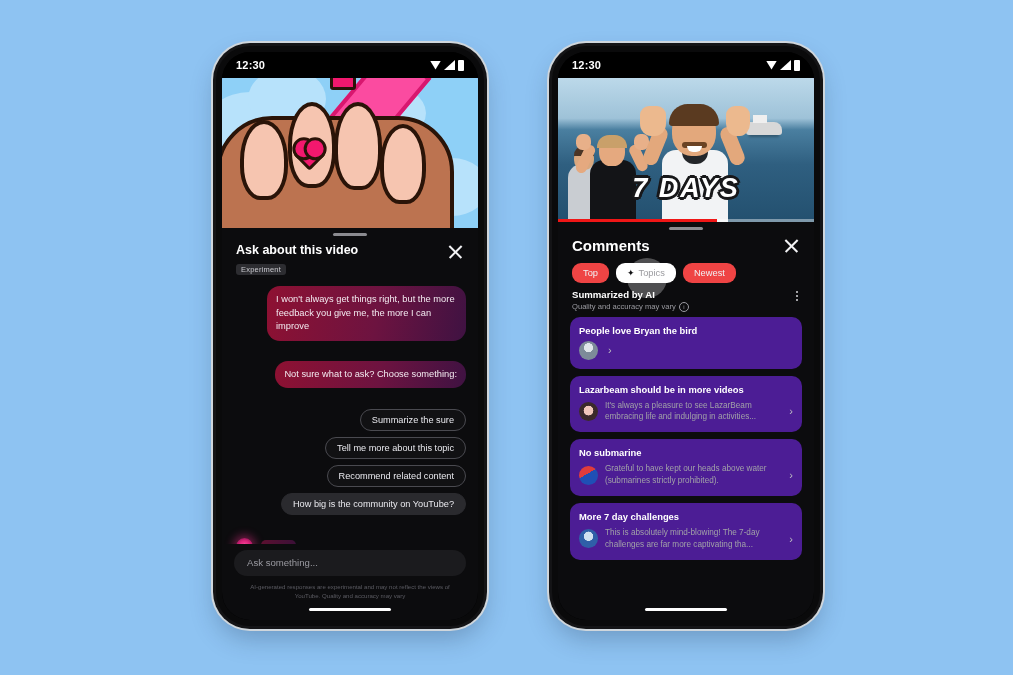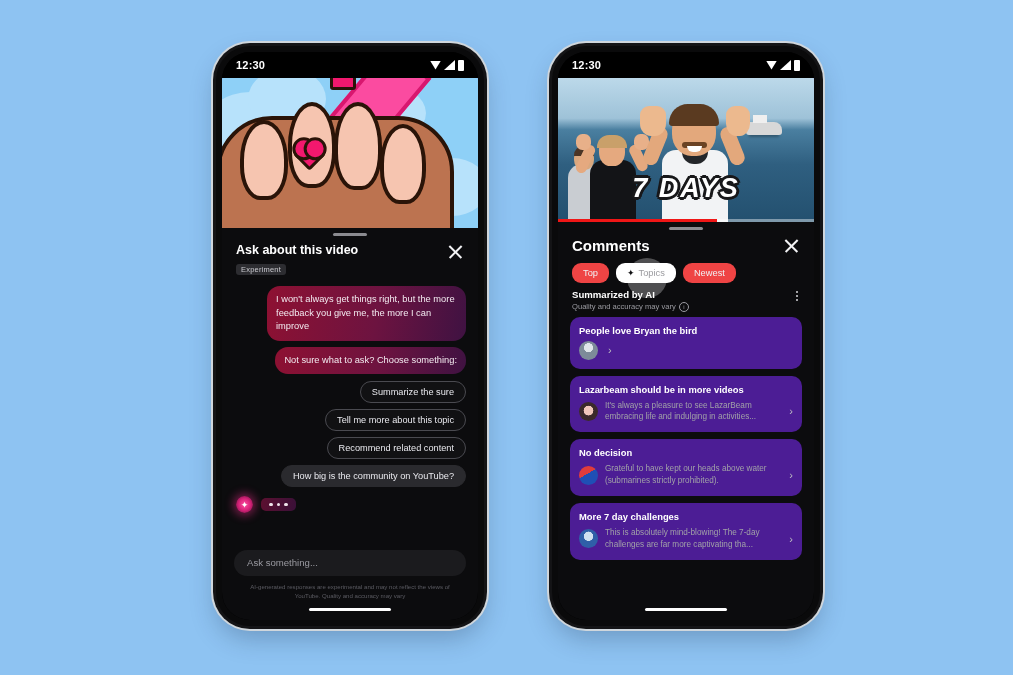--- a/index.html
+++ b/index.html
@@ -91,21 +91,21 @@
   .sheet-title.big{font-size:15px;}
   .badge{display:inline-block;margin-top:4px;padding:1px 5px;border-radius:3px;
     background:#2d2d31;color:#c9c9ce;font-size:7.5px;letter-spacing:.2px;}
   .xbtn{width:17px;height:17px;position:relative;flex:0 0 17px;margin-top:1px;cursor:pointer;}
   .xbtn::before,.xbtn::after{content:"";position:absolute;left:0;top:8px;width:17px;height:1.6px;
     background:#f2f2f4;}
   .xbtn::before{transform:rotate(45deg);}
   .xbtn::after{transform:rotate(-45deg);}
 
   
-  .chat{flex:1;min-height:0;display:flex;flex-direction:column;gap:6px;
+  .chat{flex:1;min-height:0;display:flex;flex-direction:column;gap:20px;
     padding:6px 12px 0 12px;overflow:hidden;}
   .bub{align-self:flex-end;max-width:78%;padding:7px 9px;border-radius:13px;
     color:#f3eaf0;font-size:9.3px;line-height:1.45;
     background:linear-gradient(100deg,#8e1132 0%,#6d1340 55%,#3f1242 100%);}
   .chiprow{display:flex;flex-direction:column;align-items:flex-end;gap:6px;margin-top:1px;}
   .chip{border:1px solid #4a4a50;border-radius:14px;padding:5px 11px;
     color:#e9e9ee;font-size:9.2px;background:#111113;cursor:pointer;white-space:nowrap;}
   .chip.filled{background:#2a2a2e;border-color:#2a2a2e;}
   .agentrow{display:flex;align-items:center;gap:8px;padding:3px 0 0 2px;}
   .sparkle{width:17px;height:17px;border-radius:50%;flex:0 0 17px;
@@ -327,21 +327,21 @@
           </div>
           <div class="card">
             <div class="ct">Lazarbeam should be in more videos</div>
             <div class="cb">
               <div class="av a2"></div>
               <div class="cx">It's always a pleasure to see LazarBeam embracing life and indulging in activities...</div>
               <div class="arrow">›</div>
             </div>
           </div>
           <div class="card">
-            <div class="ct">No decision</div>
+            <div class="ct">No submarine</div>
             <div class="cb">
               <div class="av a3"></div>
               <div class="cx">Grateful to have kept our heads above water (submarines strictly prohibited).</div>
               <div class="arrow">›</div>
             </div>
           </div>
           <div class="card">
             <div class="ct">More 7 day challenges</div>
             <div class="cb">
               <div class="av a4"></div>

